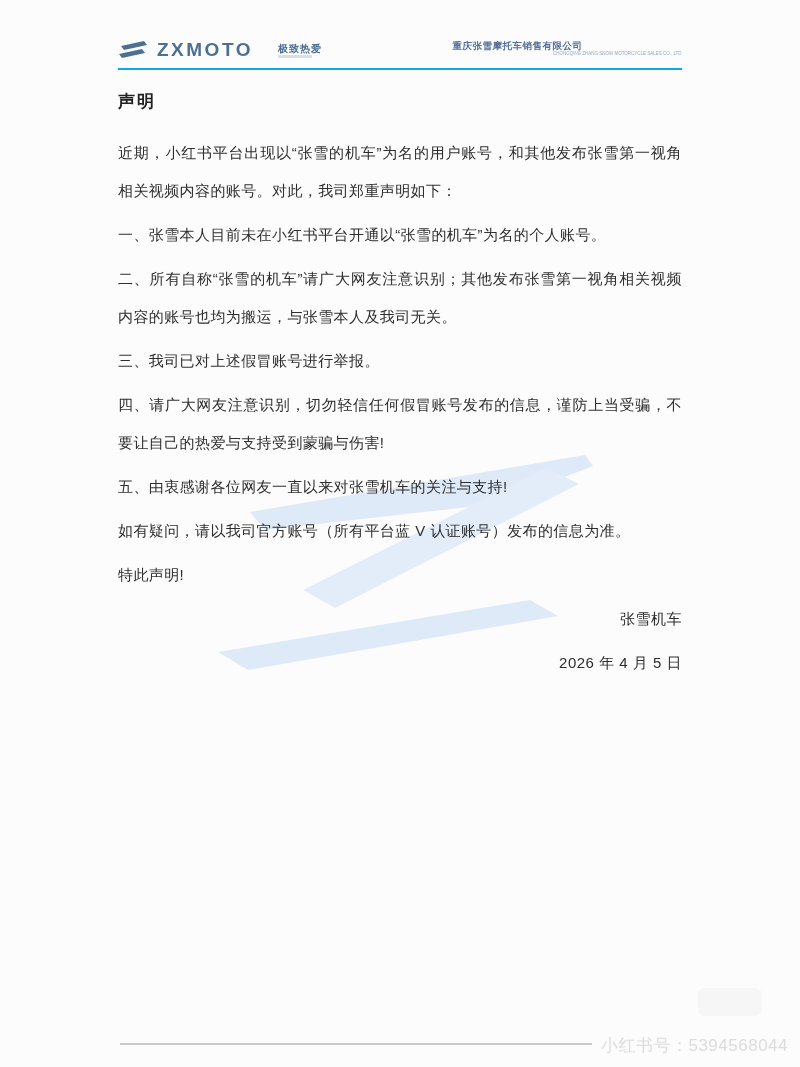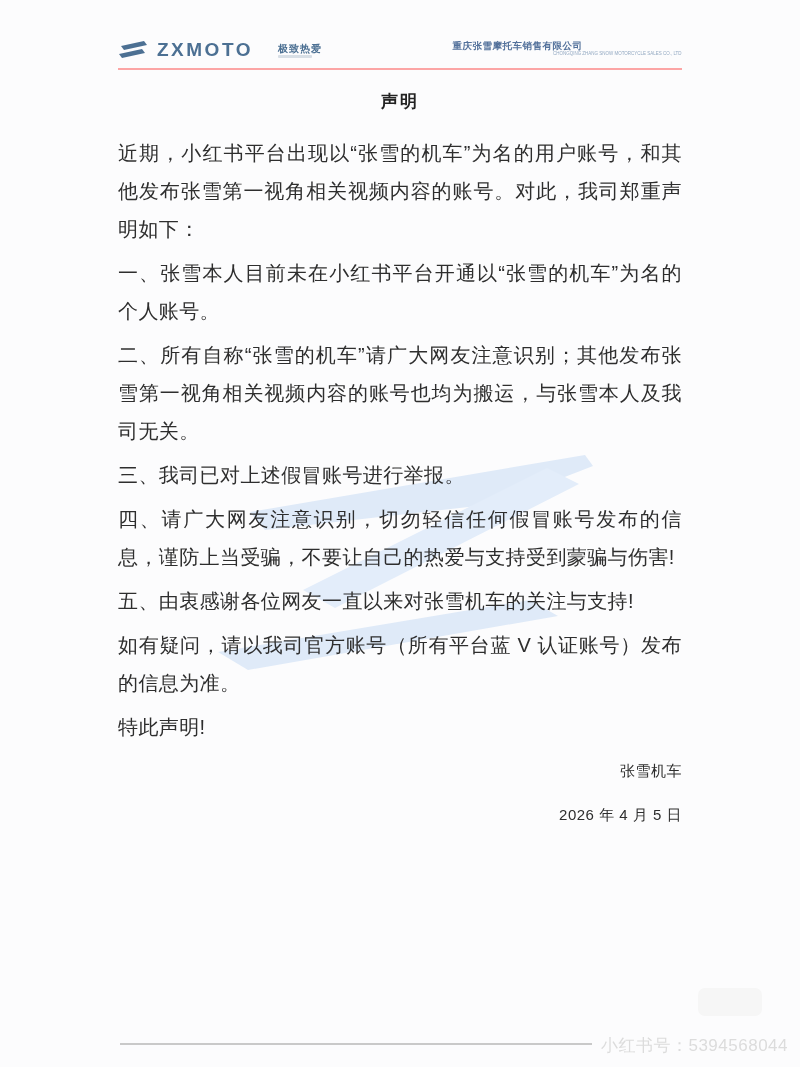--- a/index.html
+++ b/index.html
@@ -10,21 +10,21 @@
     background:#fcfcfd;
     overflow:hidden;
     font-family:"Liberation Sans","DejaVu Sans",sans-serif;
     color:#2e2e2e;
   }
   
   .wm{position:absolute;left:195px;top:438px;width:400px;height:265px;z-index:0;}
   
   .header{
     position:absolute;left:118px;top:38px;width:564px;z-index:2;
-    border-bottom:2px solid #fca5a5;
+    border-bottom:2px solid #0ea5e9;
     padding-bottom:6px;
     display:flex;align-items:flex-start;justify-content:space-between;
   }
   .logo-row{display:flex;align-items:center;gap:7px;}
   .z-icon{width:32px;height:24px;flex:0 0 auto;}
   .brand{
     font-size:19px;font-weight:bold;letter-spacing:2.5px;
     color:#4c7093;line-height:22px;
   }
   .tagline-box{display:flex;flex-direction:column;margin-left:18px;margin-top:1px;}
@@ -32,27 +32,27 @@
   .tagline-sub{margin-top:1px;height:3px;width:34px;background:#b9c6d4;opacity:.55;border-radius:1px;}
   .company{display:flex;flex-direction:column;margin-top:2px;}
   .company-cn{font-size:9.5px;font-weight:bold;color:#53719b;letter-spacing:.5px;line-height:11px;}
   .company-en{font-size:8px;color:#93a9c2;line-height:8px;transform:scale(.56);transform-origin:right top;white-space:nowrap;margin-top:1px;}
   
   .main{
     position:absolute;left:118px;top:88px;width:564px;z-index:2;
   }
   .doc-title{
     margin:0 0 18px 0;
-    text-align:center;
+    text-align:left;
     font-size:17px;font-weight:bold;color:#222;
     line-height:28px;letter-spacing:2px;
   }
   .para{
     margin:0 0 6px 0;
-    font-size:20px;line-height:38px;
+    font-size:15px;line-height:38px;
     text-align:justify;
     letter-spacing:.4px;
   }
   .signature,.date-line{
     font-size:15px;line-height:38px;letter-spacing:.5px;
     text-align:right;margin:0 0 6px 0;
   }
   
   .faint-badge{
     position:absolute;left:698px;top:988px;width:64px;height:28px;z-index:1;

